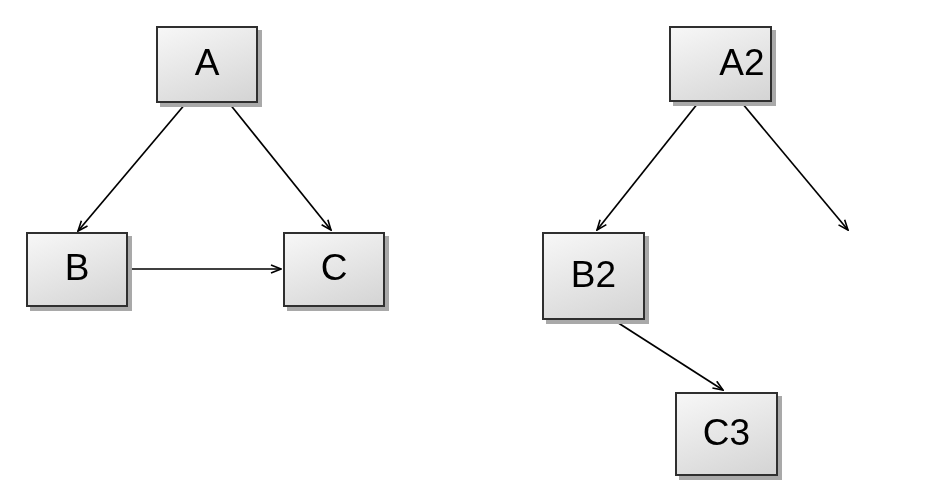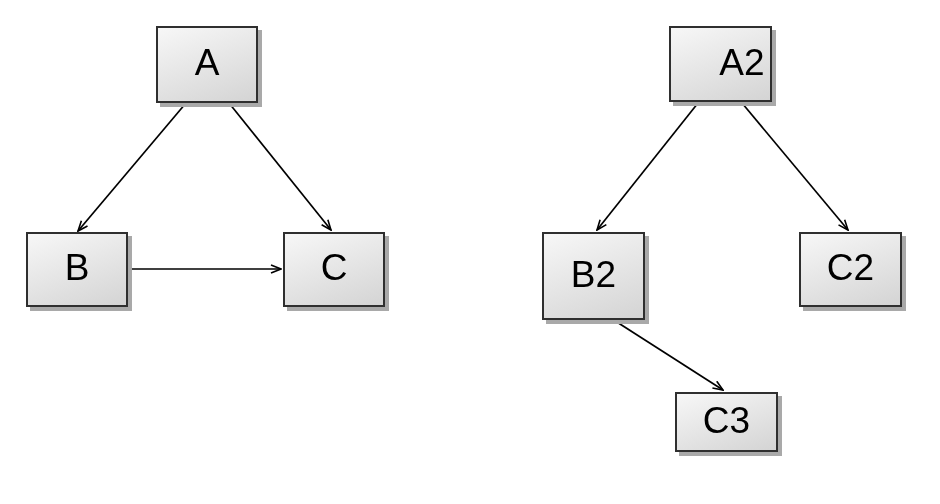--- a/index.html
+++ b/index.html
@@ -74,20 +74,17 @@
   </div>
   <div class="node" style="left: 283px; top: 232px; width: 102px; height: 75px;">
     <span class="node-label">C</span>
   </div>
   <div class="node" style="left: 669px; top: 26px; width: 103px; height: 76px; padding-left: 43px;">
     <span class="node-label">A2</span>
   </div>
   <div class="node" style="left: 542px; top: 232px; width: 103px; height: 88px;">
     <span class="node-label">B2</span>
   </div>
-  <div class="node" style="left: 799px; top: 232px; width: 103px; height: 75px;">
-    <span class="node-label">C2</span>
-  </div>
-  <div class="node" style="left: 675px; top: 392px; width: 103px; height: 60px;">
+  <div class="node" style="left: 675px; top: 392px; width: 103px; height: 84px;">
     <span class="node-label">C3</span>
   </div>
 
 </div>
 
 </body></html>

